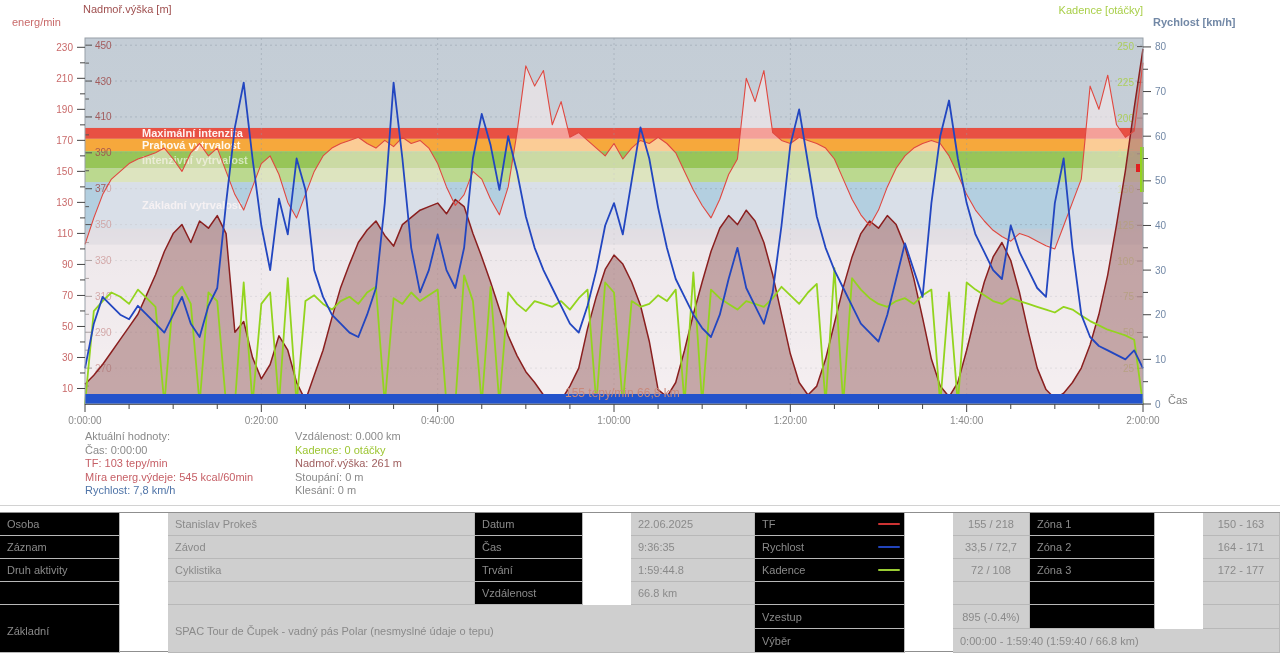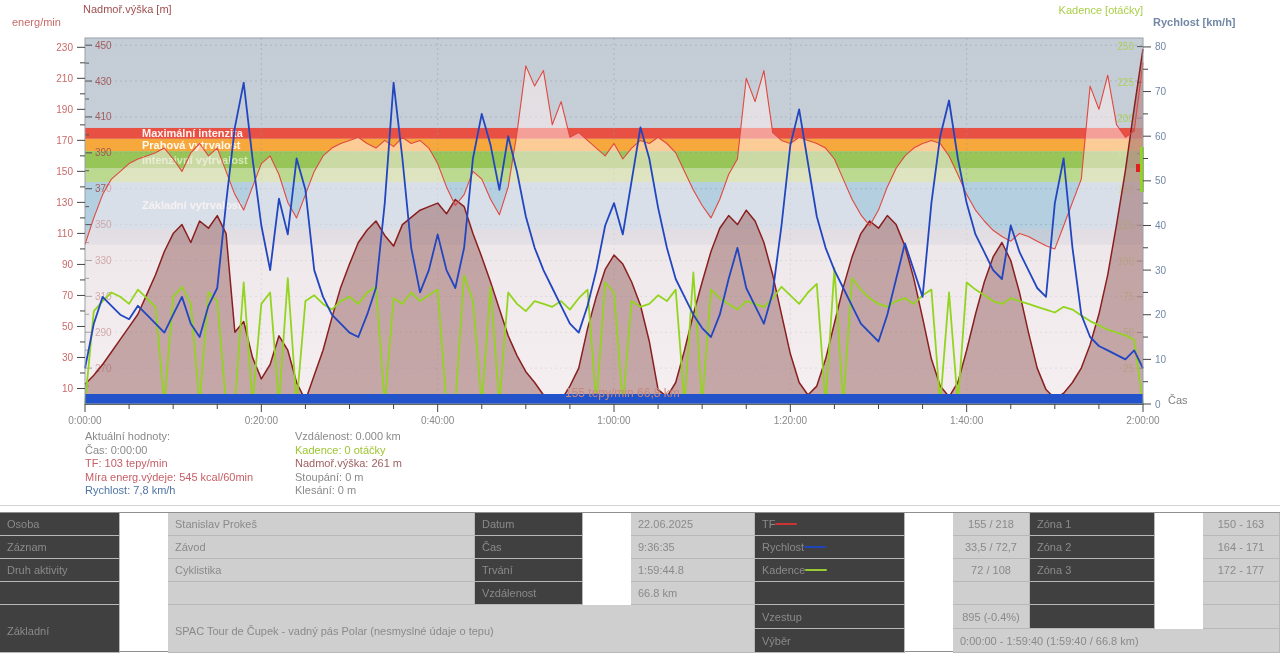--- a/index.html
+++ b/index.html
@@ -13,24 +13,24 @@
   .cv{position:absolute;top:430px;font-size:11px;line-height:13.6px;white-space:nowrap;color:#8a8a8a;}
   .cv-left{left:85px;} .cv-right{left:295px;}
   .sep{position:absolute;left:0;top:505px;width:1280px;height:1px;background:#d2d2d2;}
   .info-table{position:absolute;left:0;top:512px;width:1280px;height:140px;display:grid;
       grid-template-columns:120px 355px 108px 172px 150px 125px 125px 125px;
       grid-template-rows:23px 23px 23px 23px 24px 24px;
       border-top:1px solid #8f8f8f;border-bottom:1px solid #8f8f8f;
       font-size:11px;color:#8a8a8a;box-sizing:border-box;}
   .info-table>div{border-right:1px solid #b8b8b8;border-bottom:1px solid #b8b8b8;
       display:flex;align-items:center;overflow:hidden;white-space:nowrap;box-sizing:border-box;}
-  .lc{background:#404040;padding-left:7px;}
+  .lc{background:#000000;padding-left:7px;}
   .vc{background:#cfcfcf;padding-left:7px;margin-left:48px;}
   .cen{justify-content:center;padding-left:0;}
-  .legendcell{justify-content:flex-start;padding-right:4px;}
+  .legendcell{justify-content:space-between;padding-right:4px;}
   .dash{width:22px;height:2px;border-radius:1px;}
   .notecell{align-items:flex-start;padding-top:4px;}
 </style>
 </head>
 <body>
 
 <div class="screen">
 
   <svg id="chart" width="1280" height="510" viewBox="0 0 1280 510">
       <defs>

